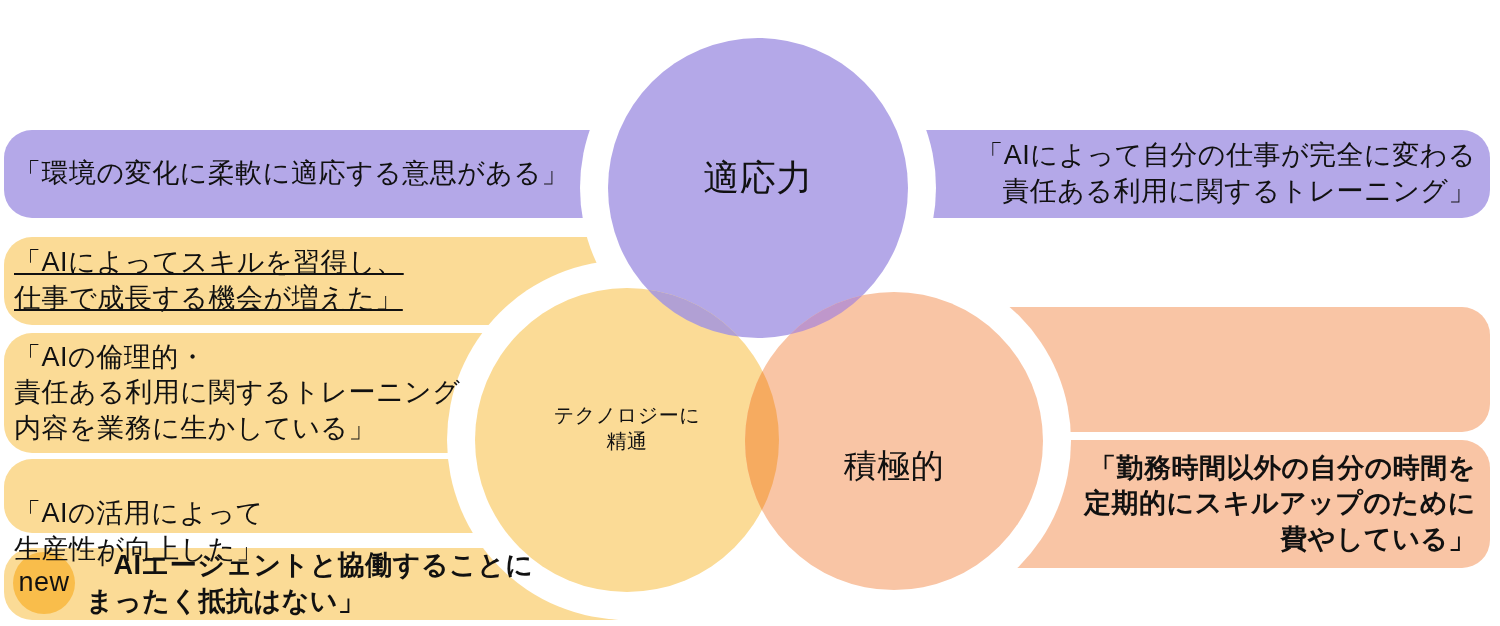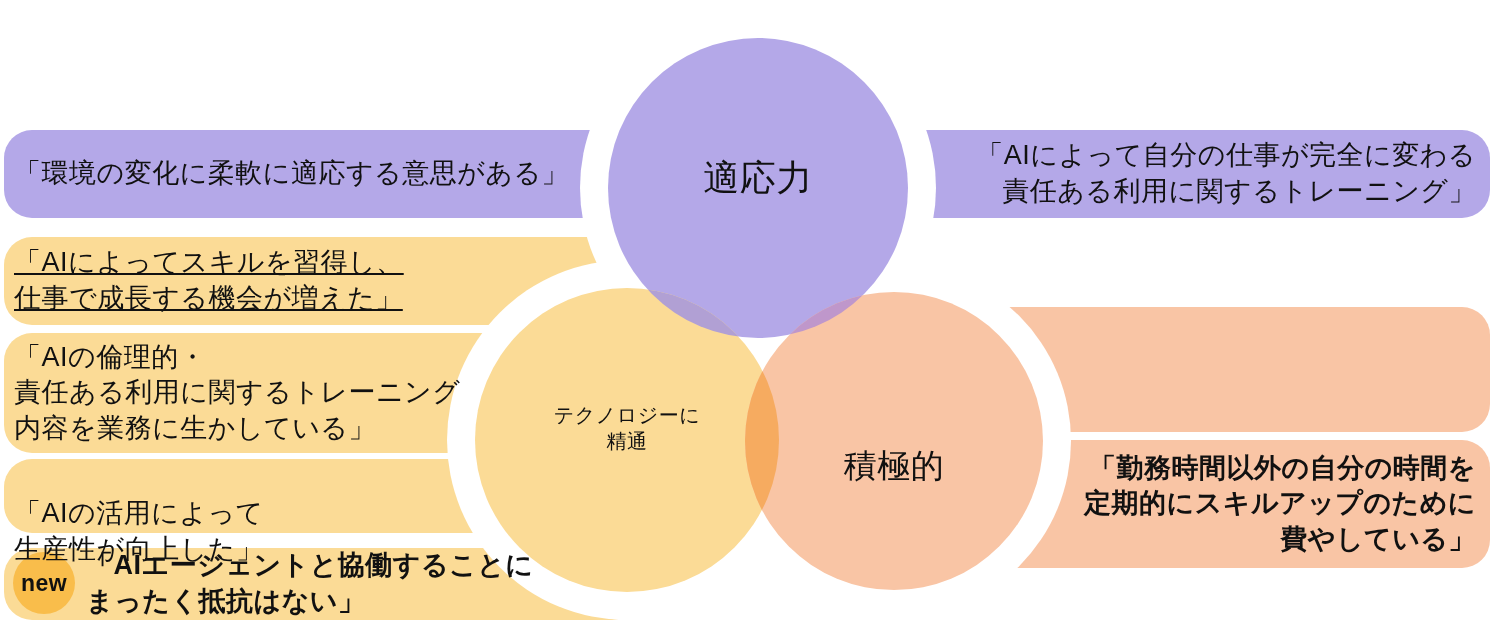--- a/index.html
+++ b/index.html
@@ -27,21 +27,21 @@
     color: #111111;
     white-space: pre-line;
     font-size: 27px;
     line-height: 1.32;
     letter-spacing: 0.5px;
   }
   .txt.left  { justify-content: flex-start; text-align: left; }
   .txt.right { justify-content: flex-end;  text-align: right; }
   .txt.center{ justify-content: center;    text-align: center; }
   .circle-label { font-size: 34px; line-height: 1.3; }
-  .badge-text { font-weight: bold; font-size: 23px; }
+  .badge-text { font-weight: normal; font-size: 27px; }
 
   
   #t-adapt-left   { left: 14px;  top: 132px; width: 560px; height: 84px; }
   #t-adapt-right  { left: 880px; top: 132px; width: 596px; height: 84px; }
   #t-tech-1       { left: 14px;  top: 239px; width: 530px; height: 84px; text-decoration: underline; }
   #t-tech-2       { left: 14px;  top: 335px; width: 530px; height: 116px; }
   #t-tech-3       { left: 14px;  top: 460px; width: 430px; height: 72px; margin-top: 36px; }
   #t-tech-4       { left: 86px;  top: 549px; width: 450px; height: 70px; font-weight: bold; }
   #t-pro-1        { left: 1000px; top: 309px; width: 476px; height: 121px; }
   #t-pro-2        { left: 1000px; top: 442px; width: 476px; height: 124px; font-weight: bold; }

